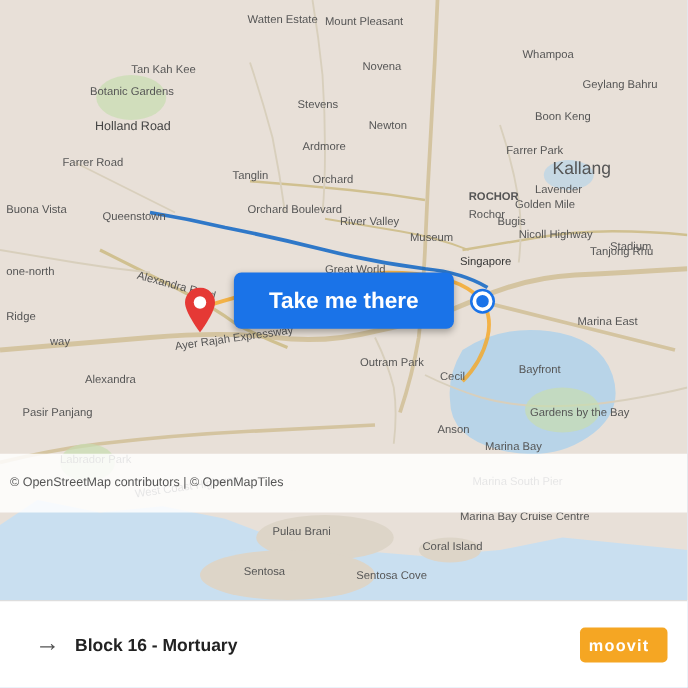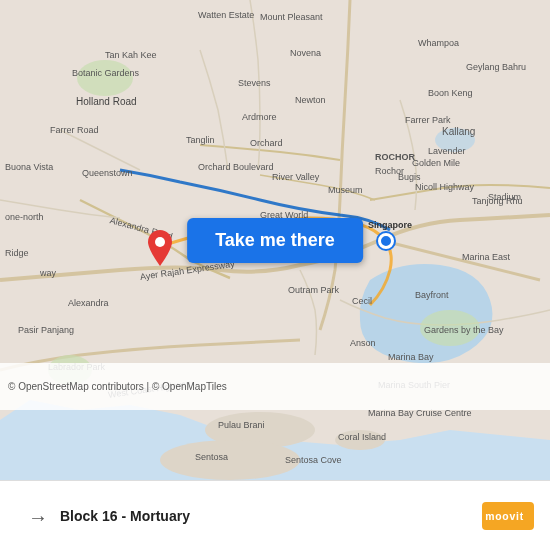--- a/index.html
+++ b/index.html
@@ -113,21 +113,21 @@
     }
 
     #moovit-logo {
       display: flex;
       align-items: center;
       gap: 4px;
       margin-left: auto;
     }
 
     #moovit-logo-img {
-      width: 52px;
+      width: 70px;
       height: 28px;
       background: #f5a623;
       border-radius: 4px;
       display: flex;
       align-items: center;
       justify-content: center;
       font-size: 14px;
       font-weight: bold;
       color: white;
       letter-spacing: 1px;
@@ -225,37 +225,37 @@
     <span style="position:absolute;left:48px;top:362px;font-size:9px;color:#555;">Labrador Park</span>
     <span style="position:absolute;left:108px;top:390px;font-size:9px;color:#555;transform:rotate(-8deg);transform-origin:left center;">West Coast Highway</span>
     <span style="position:absolute;left:218px;top:420px;font-size:9px;color:#555;">Pulau Brani</span>
     <span style="position:absolute;left:195px;top:452px;font-size:9px;color:#555;">Sentosa</span>
     <span style="position:absolute;left:285px;top:455px;font-size:9px;color:#555;">Sentosa Cove</span>
     <span style="position:absolute;left:338px;top:432px;font-size:9px;color:#555;">Coral Island</span>
     <span style="position:absolute;left:350px;top:338px;font-size:9px;color:#555;">Anson</span>
     <span style="position:absolute;left:352px;top:296px;font-size:9px;color:#555;">Cecil</span>
     <span style="position:absolute;left:288px;top:285px;font-size:9px;color:#555;">Outram Park</span>
     <span style="position:absolute;left:300px;top:250px;font-size:9px;color:#555;">Central</span>
-    <span style="position:absolute;left:368px;top:220px;font-size:9px;color:#333;font-weight:700;text-align:center;">Singapore</span>
+    <span style="position:absolute;left:368px;top:204px;font-size:9px;color:#333;font-weight:400;text-align:center;">Singapore</span>
     <span style="position:absolute;left:260px;top:210px;font-size:9px;color:#555;">Great World</span>
     <span style="position:absolute;left:328px;top:185px;font-size:9px;color:#555;">Museum</span>
     <span style="position:absolute;left:415px;top:290px;font-size:9px;color:#555;">Bayfront</span>
     <span style="position:absolute;left:388px;top:352px;font-size:9px;color:#555;">Marina Bay</span>
     <span style="position:absolute;left:424px;top:325px;font-size:9px;color:#555;">Gardens by the Bay</span>
     <span style="position:absolute;left:378px;top:380px;font-size:9px;color:#555;">Marina South Pier</span>
     <span style="position:absolute;left:368px;top:408px;font-size:9px;color:#555;">Marina Bay Cruise Centre</span>
     <span style="position:absolute;left:462px;top:252px;font-size:9px;color:#555;">Marina East</span>
     <span style="position:absolute;left:415px;top:182px;font-size:9px;color:#555;">Nicoll Highway</span>
     <span style="position:absolute;left:472px;top:196px;font-size:9px;color:#555;">Tanjong Rhu</span>
     <span style="position:absolute;left:398px;top:172px;font-size:9px;color:#555;">Bugis</span>
     <span style="position:absolute;left:375px;top:152px;font-size:9px;color:#555;font-weight:600;">ROCHOR</span>
     <span style="position:absolute;left:375px;top:166px;font-size:9px;color:#555;">Rochor</span>
     <span style="position:absolute;left:412px;top:158px;font-size:9px;color:#555;">Golden Mile</span>
     <span style="position:absolute;left:428px;top:146px;font-size:9px;color:#555;">Lavender</span>
-    <span style="position:absolute;left:442px;top:126px;font-size:10px;color:#555;">Kallang</span>
+    <span style="position:absolute;left:442px;top:126px;font-size:14px;color:#555;">Kallang</span>
     <span style="position:absolute;left:428px;top:88px;font-size:9px;color:#555;">Boon Keng</span>
     <span style="position:absolute;left:466px;top:62px;font-size:9px;color:#555;">Geylang Bahru</span>
     <span style="position:absolute;left:418px;top:38px;font-size:9px;color:#555;">Whampoa</span>
     <span style="position:absolute;left:405px;top:115px;font-size:9px;color:#555;">Farrer Park</span>
     <span style="position:absolute;left:5px;top:212px;font-size:9px;color:#555;">one-north</span>
     <span style="position:absolute;left:5px;top:248px;font-size:9px;color:#555;">Ridge</span>
     <span style="position:absolute;left:0px;top:268px;font-size:9px;color:#555;margin-left:40px;">way</span>
     <span style="position:absolute;left:488px;top:192px;font-size:9px;color:#555;">Stadium</span>
   </div>
 

